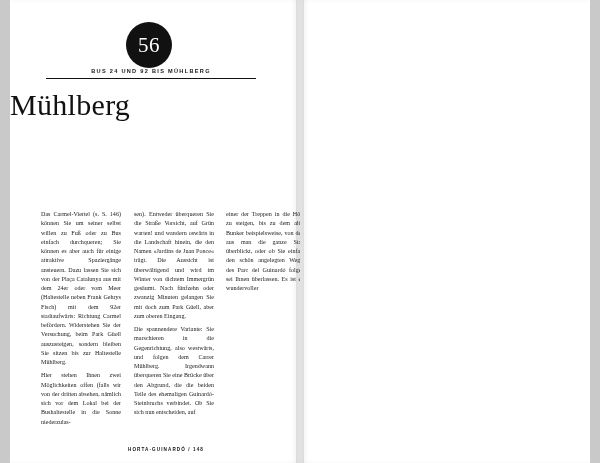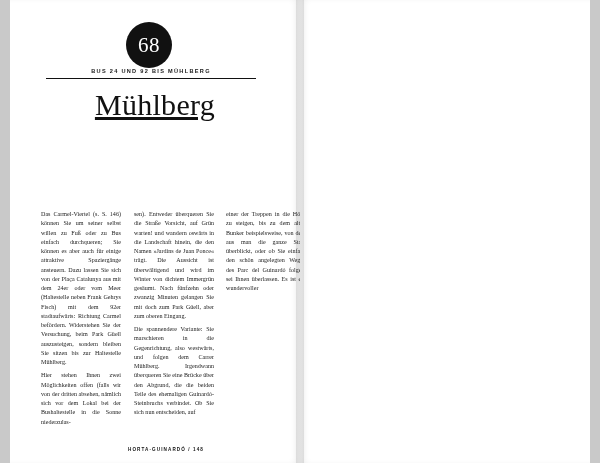--- a/index.html
+++ b/index.html
@@ -80,26 +80,24 @@
     top: 78px;
     width: 210px;
     height: 1px;
     background: #111111;
   }
   .title {
     position: absolute;
     left: 0;
     top: 88px;
     width: 290px;
-    text-align: center;
     font-family: "Liberation Serif", serif;
     font-size: 30px;
     color: #111111;
     letter-spacing: 0.3px;
-    text-decoration: underline;
   }
 
   
   .col {
     position: absolute;
     font-family: "Liberation Serif", serif;
     font-size: 6.1px;
     line-height: 1.52;
     color: #1c1c1c;
     text-align: justify;
@@ -126,21 +124,21 @@
   .folio-left  { left: 118px; }
 </style>
 </head>
 <body>
 
 <div class="spread">
 
   <div class="page page-left">
 
     <div class="chapter-badge">
-      <span>68</span>
+      <span>56</span>
     </div>
 
     <div class="route-line">BUS 24 UND 92 BIS MÜHLBERG</div>
     <div class="rule"></div>
 
     <div class="title">Mühlberg</div>
 
     <div class="col c1">
       <p>Das Carmel-Viertel (s. S. 146) können Sie um seiner selbst willen zu Fuß oder zu Bus einfach durchqueren; Sie können es aber auch für einige attraktive Spaziergänge ansteuern. Dazu lassen Sie sich von der Plaça Catalunya aus mit dem 24er oder vom Meer (Haltestelle neben Frank Gehrys Fisch) mit dem 92er stadtaufwärts: Richtung Carmel befördern. Widerstehen Sie der Versuchung, beim Park Güell auszusteigen, sondern bleiben Sie sitzen bis zur Haltestelle Mühlberg.</p>
       <p>Hier stehen Ihnen zwei Möglichkeiten offen (falls wir von der dritten absehen, nämlich sich vor dem Lokal bei der Bushaltestelle in die Sonne niederzulas-</p>

